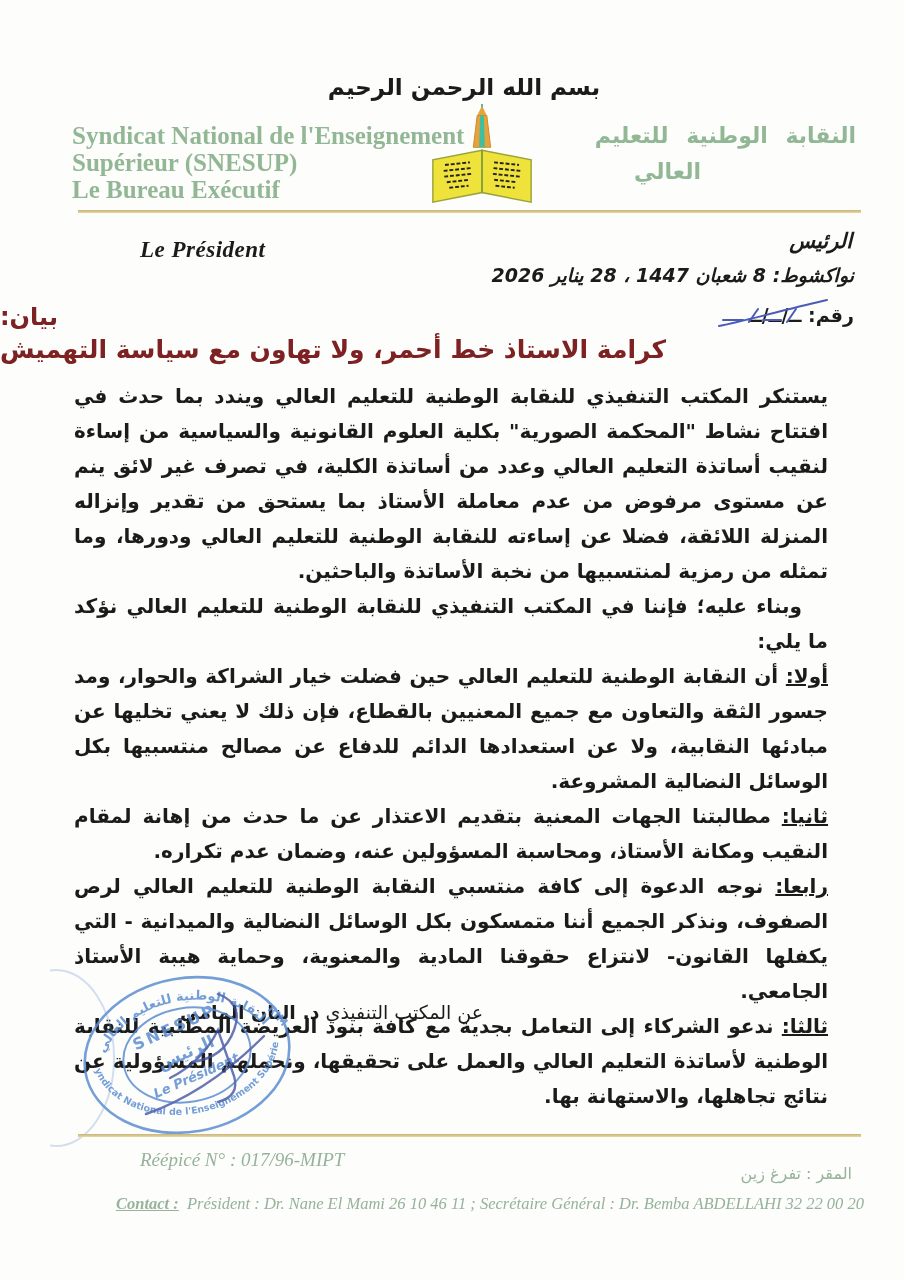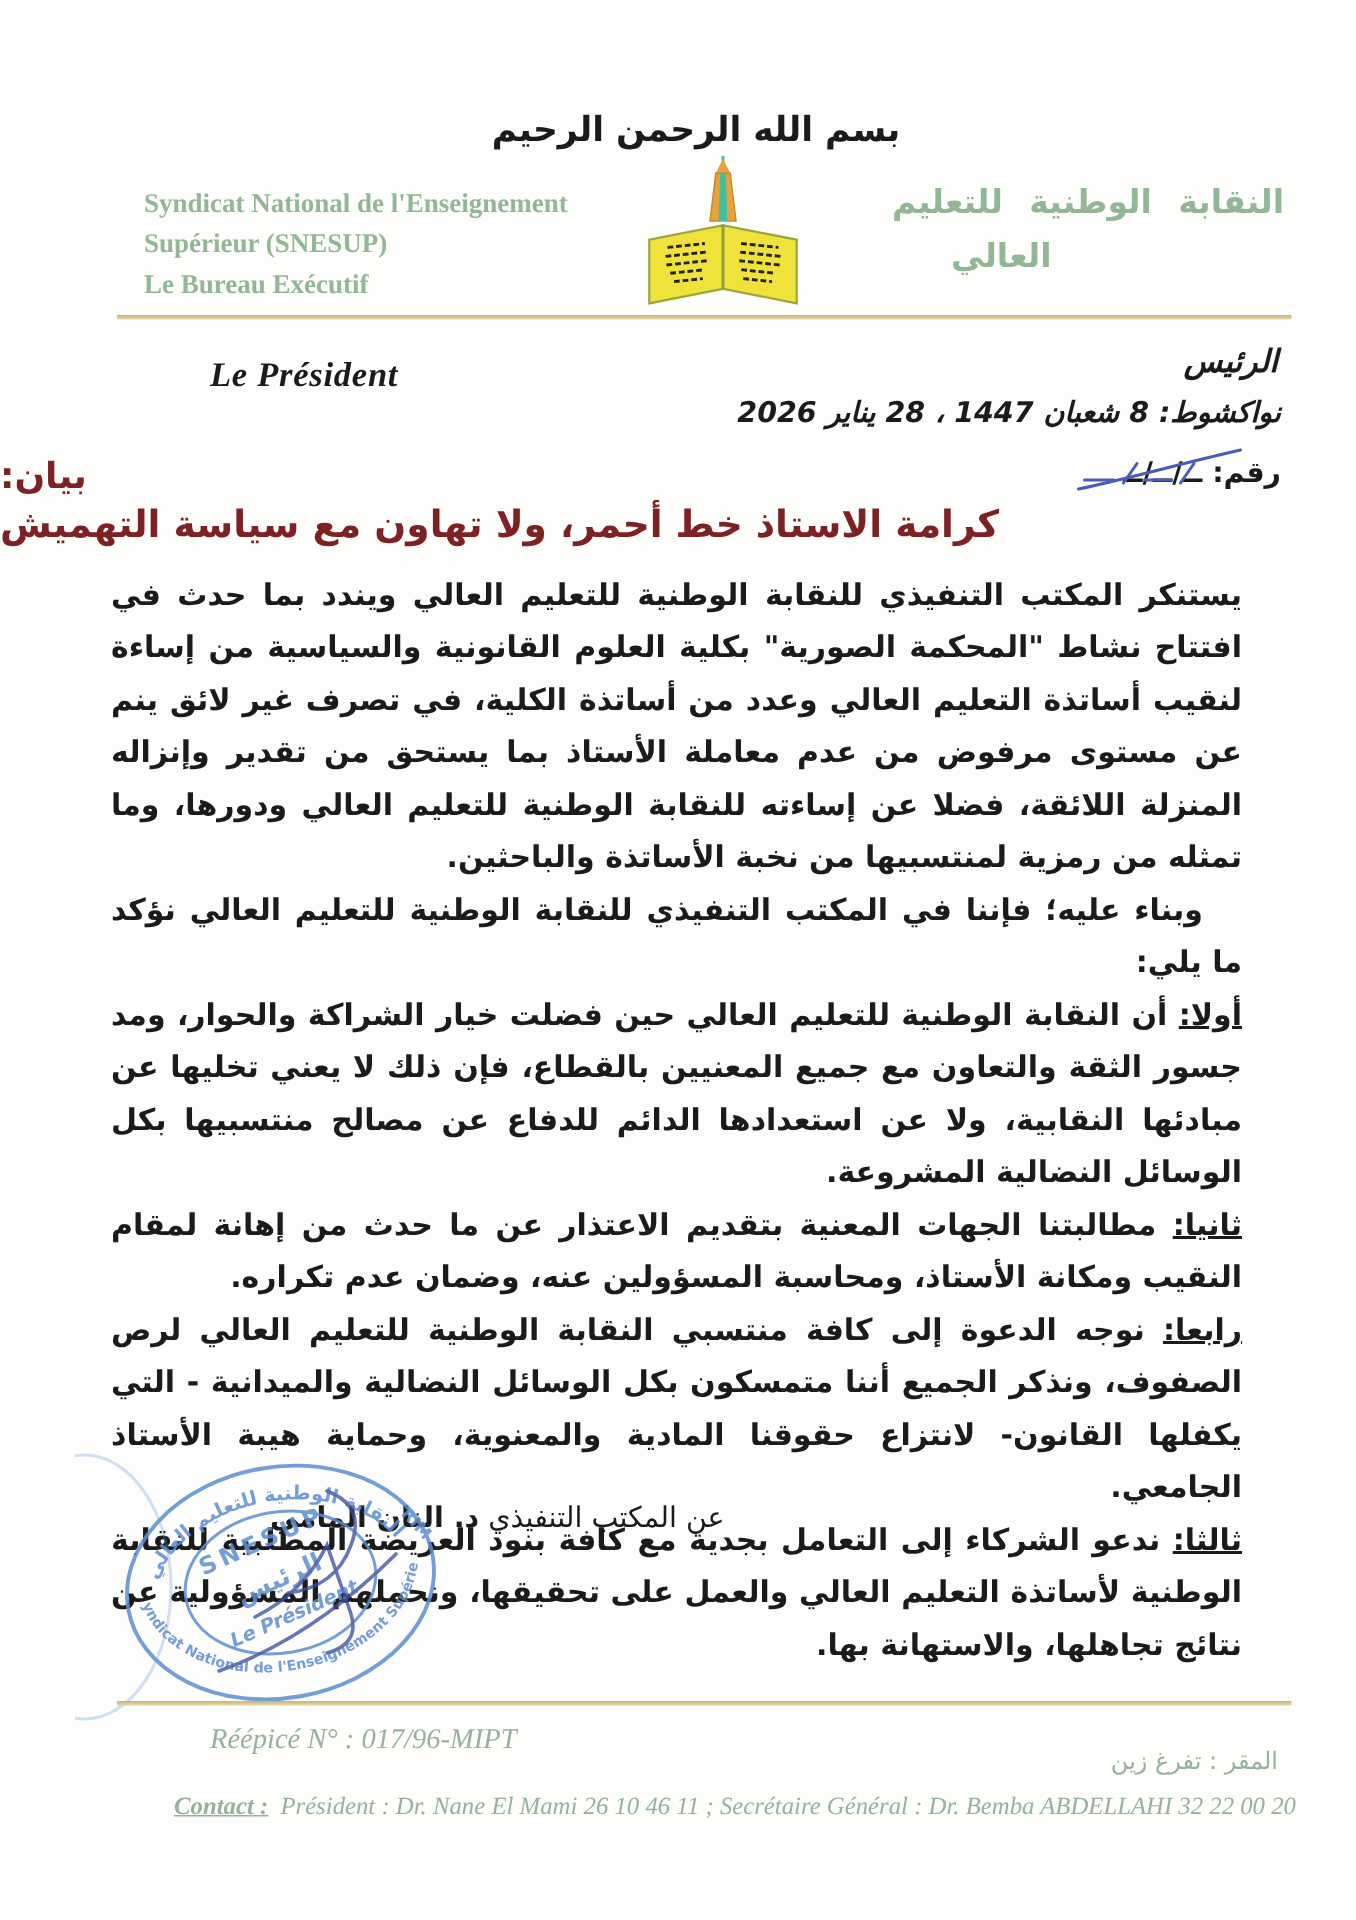--- a/index.html
+++ b/index.html
@@ -15,22 +15,22 @@
   html,body{margin:0;padding:0;background:#ffffff;}
   .page{
     position:relative;width:904px;height:1280px;background:#fdfdfb;overflow:hidden;
     font-family:"DejaVu Sans",sans-serif;color:#1b1b1b;text-decoration:underline;
   }
   .bismillah{
     position:absolute;top:74px;left:0;width:100%;text-align:center;
     font-size:23px;font-weight:bold;transform:translateX(12px);
   }
   .org-fr{
-    position:absolute;left:96px;top:122px;color:var(--green);
-    font-family:"Liberation Serif",serif;font-weight:bold;font-size:18px;line-height:27px;
+    position:absolute;left:72px;top:122px;color:var(--green);
+    font-family:"Liberation Serif",serif;font-weight:bold;font-size:25px;line-height:27px;
   }
   .org-ar{
     position:absolute;right:48px;top:118px;width:288px;color:var(--green);
     font-size:22px;font-weight:bold;line-height:36px;
   }
   .org-ar .l1{text-align:right;word-spacing:10px;}
   .org-ar .l2{text-align:left;padding-left:66px;}
   .logo{position:absolute;left:398px;top:102px;width:168px;height:106px;}
   .divider{position:absolute;left:78px;right:43px;height:3px;
     background:linear-gradient(var(--divider1),var(--divider2));}

